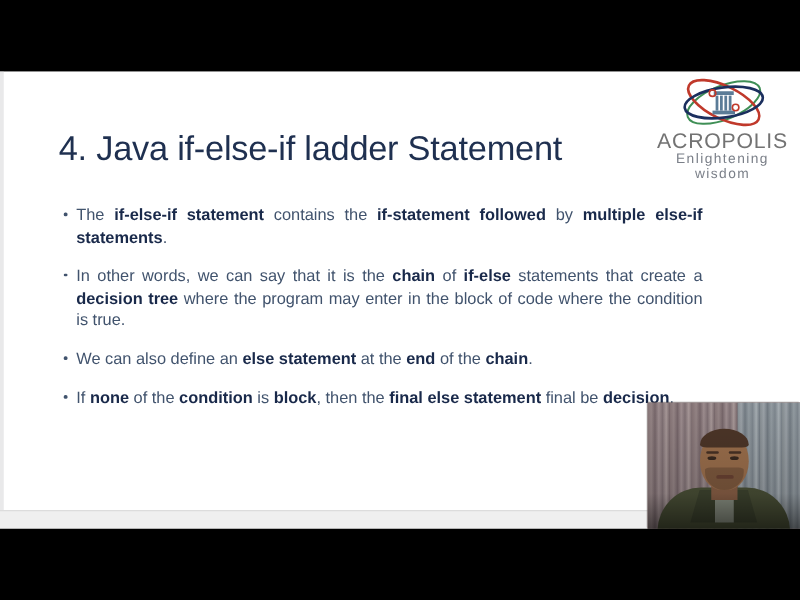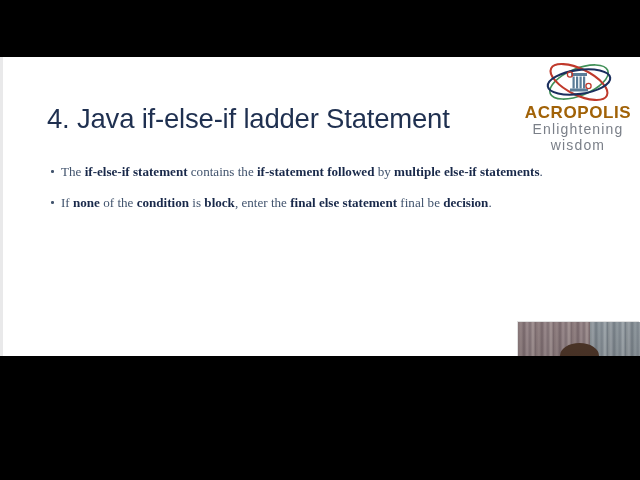--- a/index.html
+++ b/index.html
@@ -9,21 +9,21 @@
   }
   body {
     width: 640px;
     height: 480px;
     overflow: hidden;
     font-family: "Liberation Sans", sans-serif;
   }
   #screen {
     position: relative;
     width: 640px;
-    height: 356px;
+    height: 480px;
     background: #000000;
     overflow: hidden;
   }
   
   .letterbox {
     position: absolute;
     left: 0;
     width: 640px;
     background: #000000;
     z-index: 40;
@@ -89,53 +89,53 @@
     width: 78px;
     height: 46px;
   }
   #logo-wordmark {
     position: absolute;
     left: 0px;
     top: 44px;
     width: 116px;
     text-align: center;
     font-size: 17px;
-    font-weight: 700;
+    font-weight: 400;
     letter-spacing: 0.6px;
-    color: #a16207;
+    color: #737373;
     font-family: "Liberation Sans", sans-serif;
   }
   #logo-tagline {
     position: absolute;
     left: 0px;
     top: 62px;
     width: 116px;
     text-align: center;
-    font-size: 14px;
+    font-size: 11px;
     letter-spacing: 1.15px;
     color: #7a7f88;
     font-family: "Liberation Sans", sans-serif;
   }
 
   
   #bullets {
     position: absolute;
     left: 50px;
     top: 93px;
     width: 512px;
   }
   .bullet {
     position: relative;
     padding-left: 11px;
     margin-bottom: 11px;
     color: #41536d;
     font-size: 13.1px;
     line-height: 17.8px;
     text-align: justify;
-    font-family: Liberation Serif, serif;
+    font-family: Liberation Sans, sans-serif;
   }
   .bullet:before {
     content: "";
     position: absolute;
     left: 1px;
     top: 7px;
     width: 2.6px;
     height: 2.6px;
     background: #41536d;
     border-radius: 50%;
@@ -310,21 +310,23 @@
         </g>
         <circle cx="30" cy="15.5" r="2.6" fill="none" stroke="#c0392b" stroke-width="1.3"></circle>
         <circle cx="48.5" cy="27" r="2.6" fill="none" stroke="#c0392b" stroke-width="1.3"></circle>
       </svg>
       <div id="logo-wordmark">ACROPOLIS</div>
       <div id="logo-tagline">Enlightening wisdom</div>
     </div>
 
     <div id="bullets">
       <p class="bullet"><span>The </span><b>if-else-if statement</b><span> contains the </span><b>if-statement followed</b><span> by </span><b>multiple else-if statements</b><span>.</span></p>
-      <p class="bullet last"><span>If </span><b>none</b><span> of the </span><b>condition</b><span> is </span><b>block</b><span>, enter the </span><b>final else statement</b><span> final be </span><b>decision</b><span>.</span></p>
+      <p class="bullet"><span>In other words, we can say that it is the </span><b>chain</b><span> of </span><b>if-else</b><span> statements that create a </span><b>decision tree</b><span> where the program may enter in the block of code where the condition is true.</span></p>
+      <p class="bullet"><span>We can also define an </span><b>else statement</b><span> at the </span><b>end</b><span> of the </span><b>chain</b><span>.</span></p>
+      <p class="bullet last"><span>If </span><b>none</b><span> of the </span><b>condition</b><span> is </span><b>block</b><span>, then the </span><b>final else statement</b><span> final be </span><b>decision</b><span>.</span></p>
     </div>
   </div>
 
   <div id="slide-footer-strip"></div>
 
   <div id="webcam">
     <div id="webcam-bg"></div>
     <div id="webcam-bg-right"></div>
     <div id="webcam-torso"></div>
     <div id="webcam-collar-l"></div>

